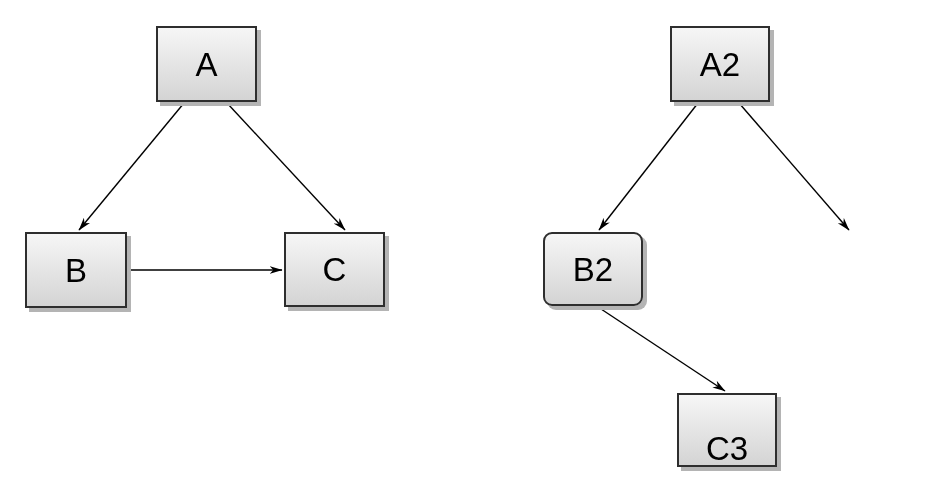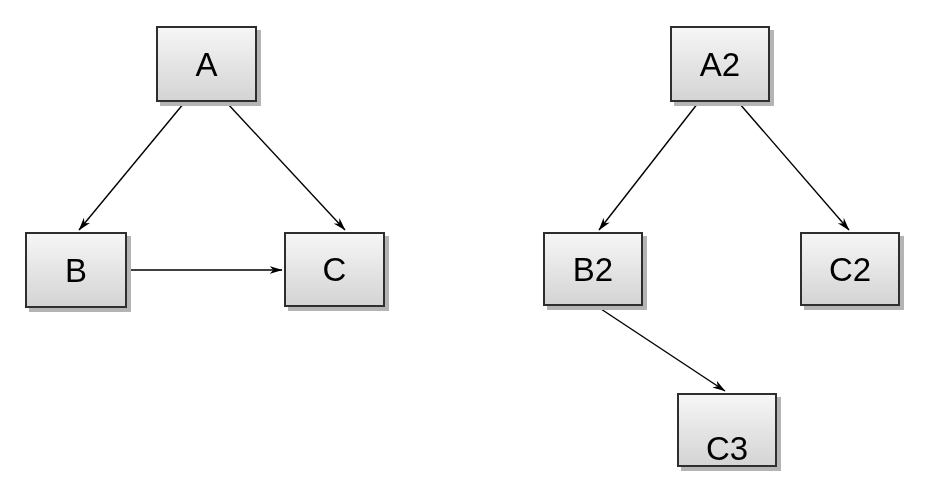--- a/index.html
+++ b/index.html
@@ -71,22 +71,19 @@
     </div>
     <div class="node" style="left: 25px; top: 232px; width: 102px; height: 76px;">
       <span class="node-label">B</span>
     </div>
     <div class="node" style="left: 284px; top: 232px; width: 101px; height: 75px;">
       <span class="node-label">C</span>
     </div>
     <div class="node" style="left: 670px; top: 26px; width: 100px; height: 76px;">
       <span class="node-label">A2</span>
     </div>
-    <div class="node" style="left: 543px; top: 232px; width: 100px; height: 74px;">
+    <div class="node" style="left: 543px; top: 232px; width: 100px; height: 74px; border-radius: 9px;">
       <span class="node-label">B2</span>
-    </div>
-    <div class="node" style="left: 800px; top: 232px; width: 100px; height: 74px;">
-      <span class="node-label">C2</span>
     </div>
     <div class="node" style="left: 677px; top: 393px; width: 100px; height: 74px; align-items: flex-end;">
       <span class="node-label">C3</span>
     </div>
   </div>
 
 </body></html>

